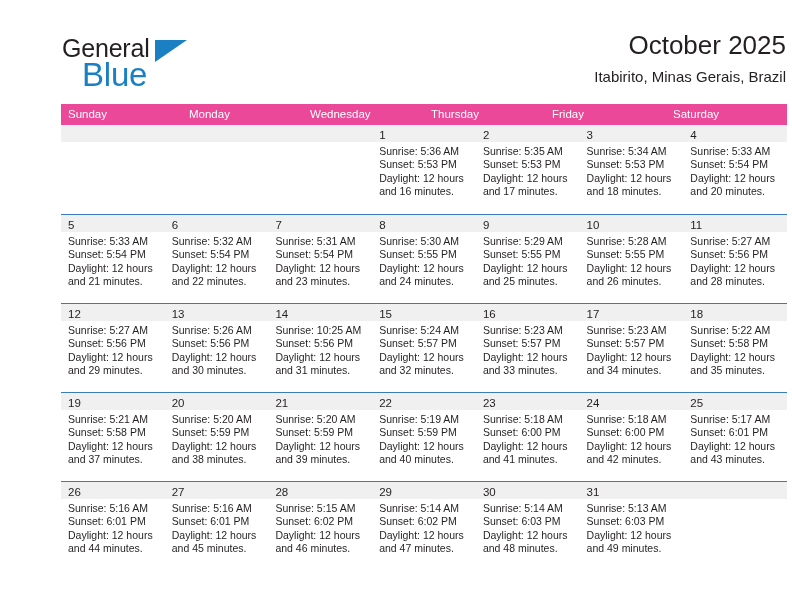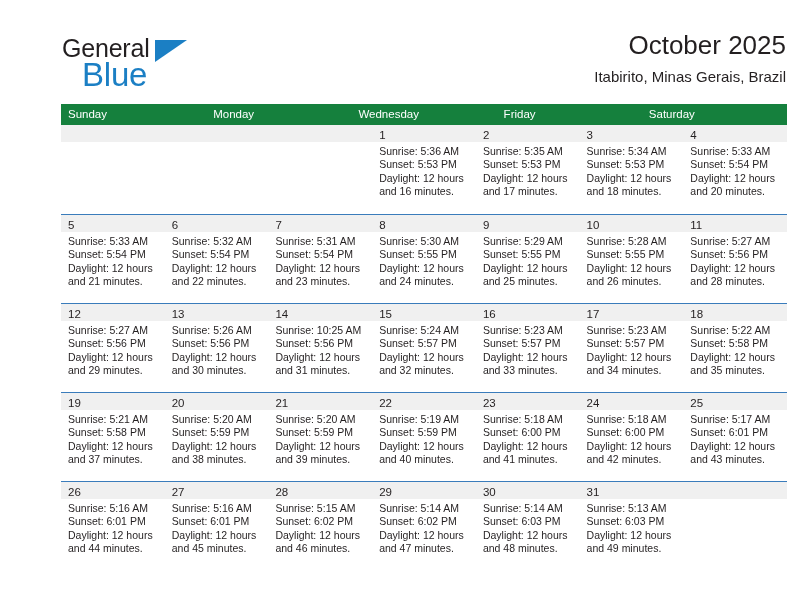--- a/index.html
+++ b/index.html
@@ -88,21 +88,21 @@
 
   
   .calendar {
     position: absolute;
     left: 33px;
     top: 104px;
     width: 726px;
   }
   .dow-row {
     display: flex;
-    background: #15803d;
+    background: #ec4899;
     height: 21px;
   }
   .dow-cell {
     flex: 1 1 0;
     color: #ffffff;
     font-size: 11.5px;
     line-height: 21px;
     padding-left: 7px;
     box-sizing: border-box;
     white-space: nowrap;
@@ -163,20 +163,21 @@
       <div class="cal-subtitle">Itabirito, Minas Gerais, Brazil</div>
     </div>
 
   </div>
 
   <div class="calendar">
     <div class="dow-row" id="dow-row">
         <div class="dow-cell">Sunday</div>
         <div class="dow-cell">Monday</div>
         <div class="dow-cell">Wednesday</div>
+        <div class="dow-cell">Thursday</div>
         <div class="dow-cell">Friday</div>
         <div class="dow-cell">Saturday</div>
       </div>
     <div id="weeks-container">
         <div class="week-row">
           <div class="day-cell empty">
             <div class="day-head"><span class="day-num"></span></div>
           </div>
           <div class="day-cell empty">
             <div class="day-head"><span class="day-num"></span></div>

